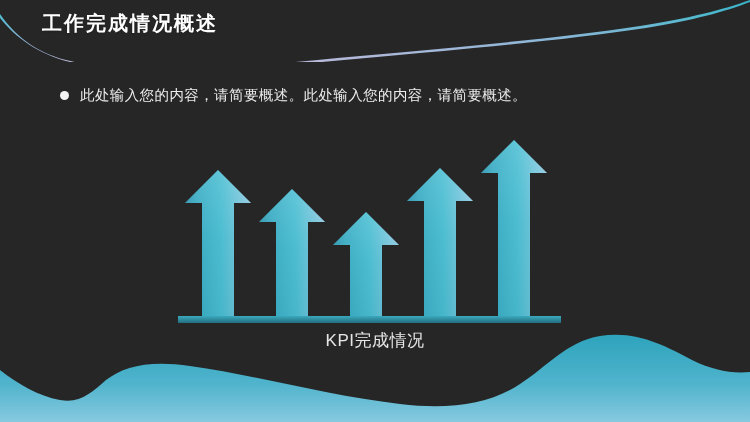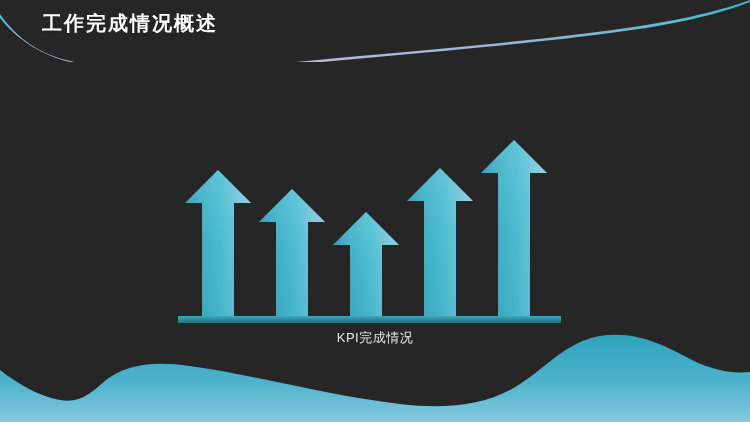--- a/index.html
+++ b/index.html
@@ -76,21 +76,21 @@
     width: 750px;
     height: 422px;
     pointer-events: none;
   }
   .chart-caption {
     position: absolute;
     left: 0;
     top: 329px;
     width: 750px;
     text-align: center;
-    font-size: 13px;
+    font-size: 17px;
     color: #e6e6e6;
     letter-spacing: 0.5px;
   }
 
   
   .footer-wave {
     position: absolute;
     left: 0;
     bottom: 0;
     width: 750px;
@@ -106,20 +106,24 @@
 
   <svg class="header-wave" viewBox="0 0 750 64" preserveAspectRatio="none">
     <path d="M0,0 L0,14 C14,34 34,52 66,60 C140,78 250,66 360,56
              C470,46 560,38 640,26 C690,18 722,10 750,0 Z" fill="#262626"></path>
     <path d="M0,64 L0,18 C16,38 38,54 70,62 C146,80 256,68 366,58
              C476,48 566,40 646,28 C694,20 724,12 750,2 L750,64 Z" fill="#262626"></path>
   </svg>
 
   <div class="slide-title">工作完成情况概述</div>
 
+  <div class="bullet-row">
+    <span class="bullet-dot"></span>
+    <span class="bullet-text">此处输入您的内容，请简要概述。此处输入您的内容，请简要概述。</span>
+  </div>
 
   <svg class="chart" viewBox="0 0 750 422" preserveAspectRatio="none">
     <defs>
       <linearGradient id="arrowGrad" x1="0" y1="0" x2="1" y2="0">
         <stop offset="0%" stop-color="#2b8ba4"></stop>
         <stop offset="18%" stop-color="#3aa9c0"></stop>
         <stop offset="55%" stop-color="#4fc0d2"></stop>
         <stop offset="100%" stop-color="#a9cfe6"></stop>
       </linearGradient>
       <linearGradient id="arrowGradV" x1="0" y1="0" x2="0" y2="1">

